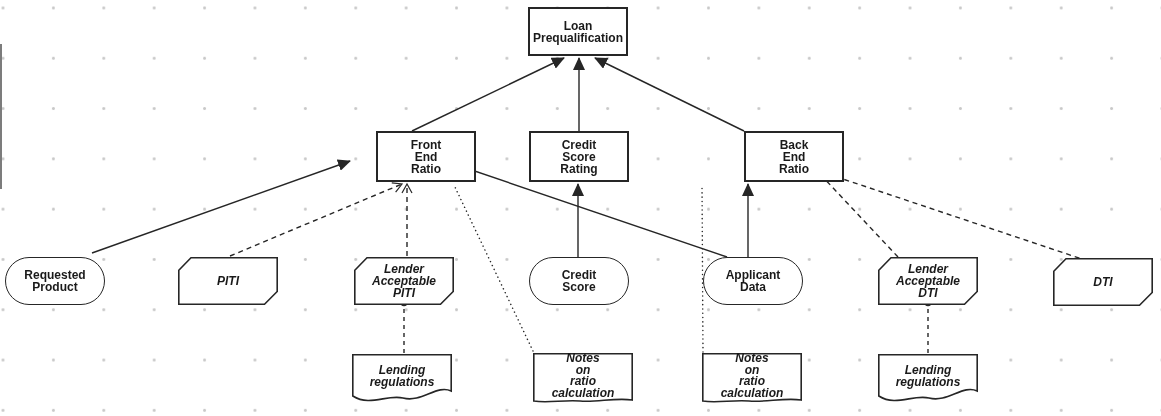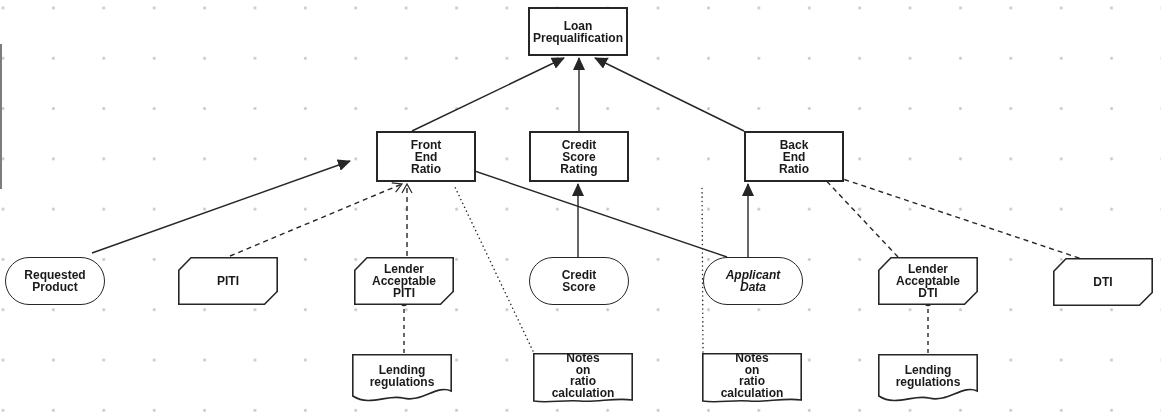--- a/index.html
+++ b/index.html
@@ -25,21 +25,21 @@
   .node{
     position:absolute;
     display:flex;align-items:center;justify-content:center;
     text-align:center;
     font-weight:bold;font-size:12px;line-height:12px;color:#1a1a1a;
     white-space:pre-line;
     box-sizing:border-box;
   }
   .decision{border:2px solid #262626;background:#fff;justify-content:center;}
   .input-data{border:1.6px solid #262626;background:#fff;border-radius:24px;text-align:center;}
-  .bkm,.ks{background:transparent;}
+  .bkm,.ks{background:transparent;font-style:italic;}
   .shape{position:absolute;left:0;top:0;width:100%;height:100%;}
   .shape path{fill:#ffffff;stroke:#262626;stroke-width:1.6;}
   .lbl{position:relative;display:block;padding:0 2px;}
   .ks .lbl{padding-bottom:6px;}
   .ks--flat .lbl{padding-bottom:4px;line-height:11.5px;}
 </style>
 </head>
 <body>
 
 <div class="canvas">
@@ -100,21 +100,21 @@
   </div>
 
   <div class="node input-data" style="left:5px;top:257px;width:100px;height:48px;">
     <span class="lbl">Requested
 Product</span>
   </div>
   <div class="node input-data" style="left:529px;top:257px;width:100px;height:48px;">
     <span class="lbl">Credit
 Score</span>
   </div>
-  <div class="node input-data" style="left:703px;top:257px;width:100px;height:48px;font-style:italic;">
+  <div class="node input-data" style="left:703px;top:257px;width:100px;height:48px;">
     <span class="lbl">Applicant
 Data</span>
   </div>
 
   <div class="node bkm" style="left:178px;top:257px;width:100px;height:48px;">
     <svg class="shape" viewBox="0 0 100 48" preserveAspectRatio="none">
       <path d="M 13 0.8 L 99.2 0.8 L 99.2 34.5 L 86.5 47.2 L 0.8 47.2 L 0.8 13.3 Z"></path>
     </svg>
     <span class="lbl">PITI</span>
   </div>

